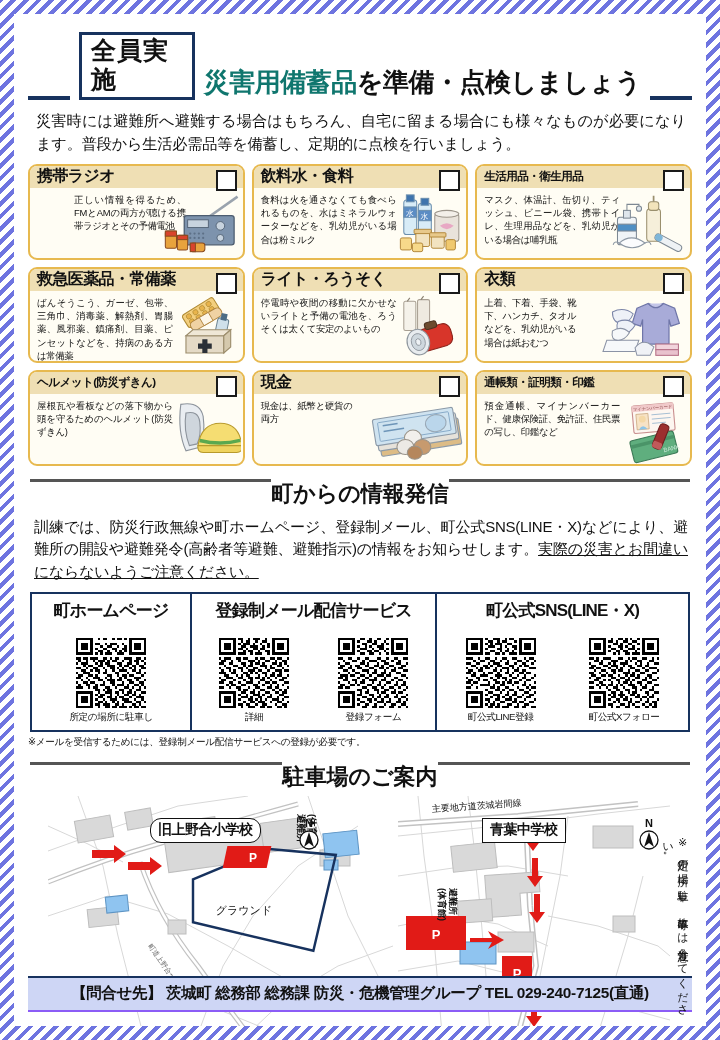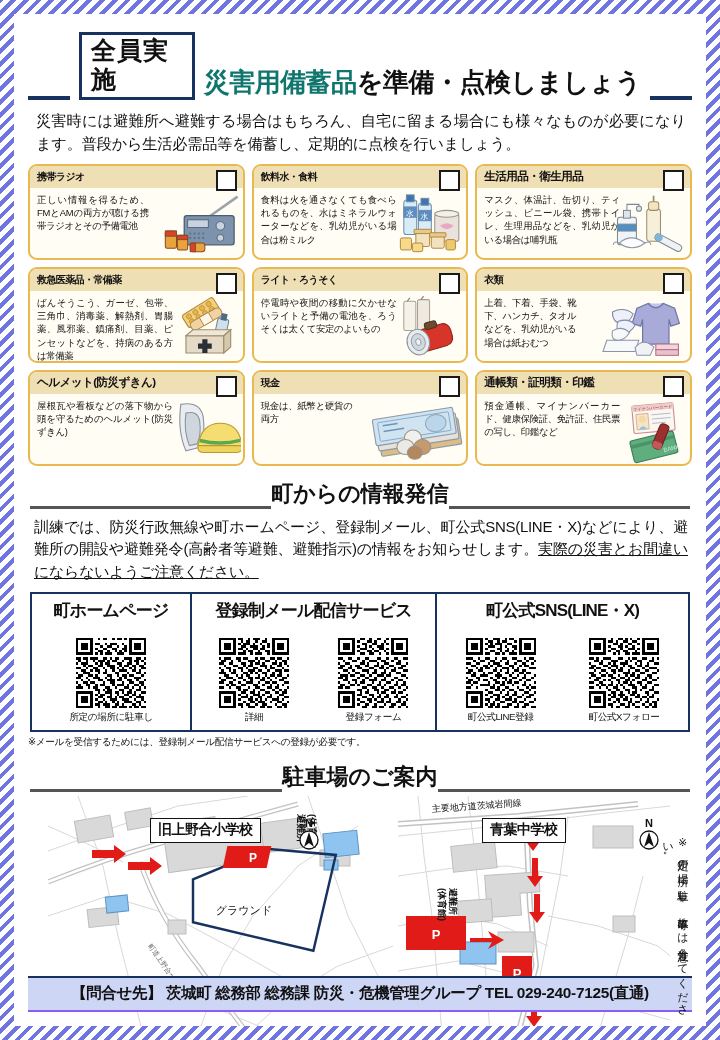--- a/index.html
+++ b/index.html
@@ -92,21 +92,21 @@
     height: 96px;
     overflow: hidden;
     box-sizing: border-box;
   }
   .card-head {
     background: #efdfb4;
     height: 22px;
     display: flex;
     align-items: center;
     padding-left: 7px;
-    font-size: 10px;
+    font-size: 16px;
     font-weight: bold;
     letter-spacing: -0.6px;
     box-sizing: border-box;
   }
   .card-head.small { font-size: 11.6px; }
   .checkbox {
     position: absolute;
     top: 4px;
     right: 6px;
     width: 17px;
@@ -121,36 +121,36 @@
     height: calc(100% - 22px);
     box-sizing: border-box;
   }
   .card-desc {
     font-size: 9.4px;
     line-height: 1.42;
     letter-spacing: -0.35px;
     width: 60%;
     text-align: justify;
   }
-  .card-desc.w55 { width: 56%; }
+  .card-desc.w55 { width: 56%; margin-left: 37px; }
   .card-desc.w70 { width: 68%; }
   .card-desc.w48 { width: 46%; }
   .art {
     position: absolute;
     right: 2px;
     bottom: 0;
     width: 86px;
     height: 66px;
   }
   .art.big { width: 104px; }
 
   
   .sec-head {
     display: flex;
-    align-items: flex-end;
+    align-items: flex-start;
     margin: 13px 2px 0 2px;
   }
   .sec-head .line {
     flex: 1;
     height: 3px;
     background: #555;
   }
   .sec-head .txt {
     font-size: 22px;
     font-weight: bold;
@@ -236,21 +236,21 @@
     top: 22px;
     border: 1.6px solid #111;
     background: #fff;
     font-size: 14px;
     font-weight: bold;
     padding: 2px 7px 3px 7px;
     letter-spacing: -0.5px;
     white-space: nowrap;
     z-index: 5;
   }
-  .label-left  { left: 120px; }
+  .label-left  { left: 120px; border-radius: 11px; }
   .label-right { left: 452px; }
   .compass {
     position: absolute;
     z-index: 5;
     width: 22px;
     text-align: center;
   }
   .compass .n { font-size: 11px; font-weight: bold; line-height: 1; }
   .vert-note {
     position: absolute;

